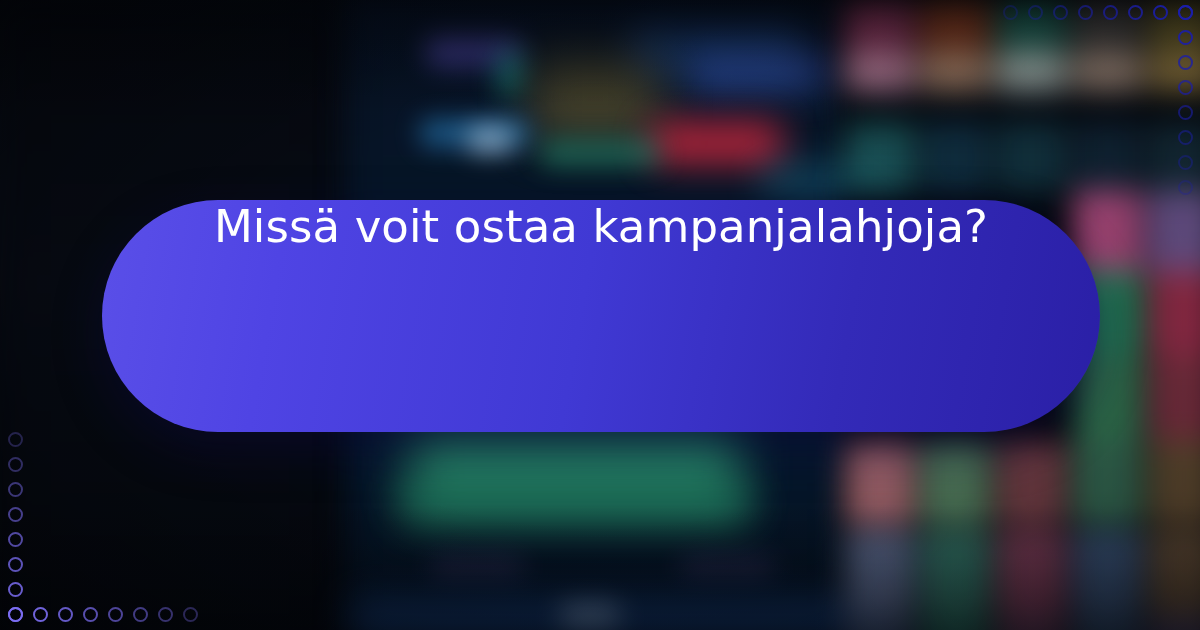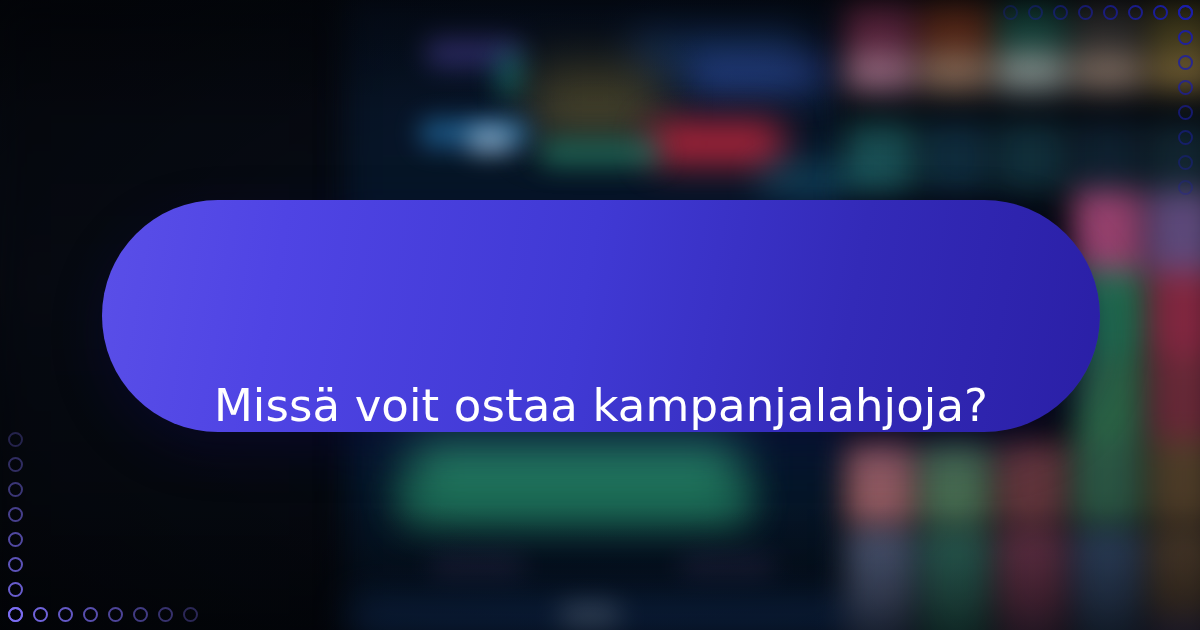--- a/index.html
+++ b/index.html
@@ -95,21 +95,21 @@
   .question-card {
     position: absolute;
     left: 102px;
     top: 200px;
     width: 998px;
     height: 232px;
     border-radius: 116px;
     background: linear-gradient(100deg, #5a4fe8 0%, #4f44e4 18%, #4039d4 48%, #332ab8 74%, #2a1fa6 100%);
     box-shadow: 0 18px 48px rgba(10,8,60,.45);
     display: flex;
-    align-items: flex-end;
+    align-items: flex-start;
     justify-content: center;
     padding: 0 54px;
     box-sizing: border-box;
   }
   .question-text {
     color: #ffffff;
     font-size: 45px;
     line-height: 1.18;
     font-weight: 400;
     text-align: center;

